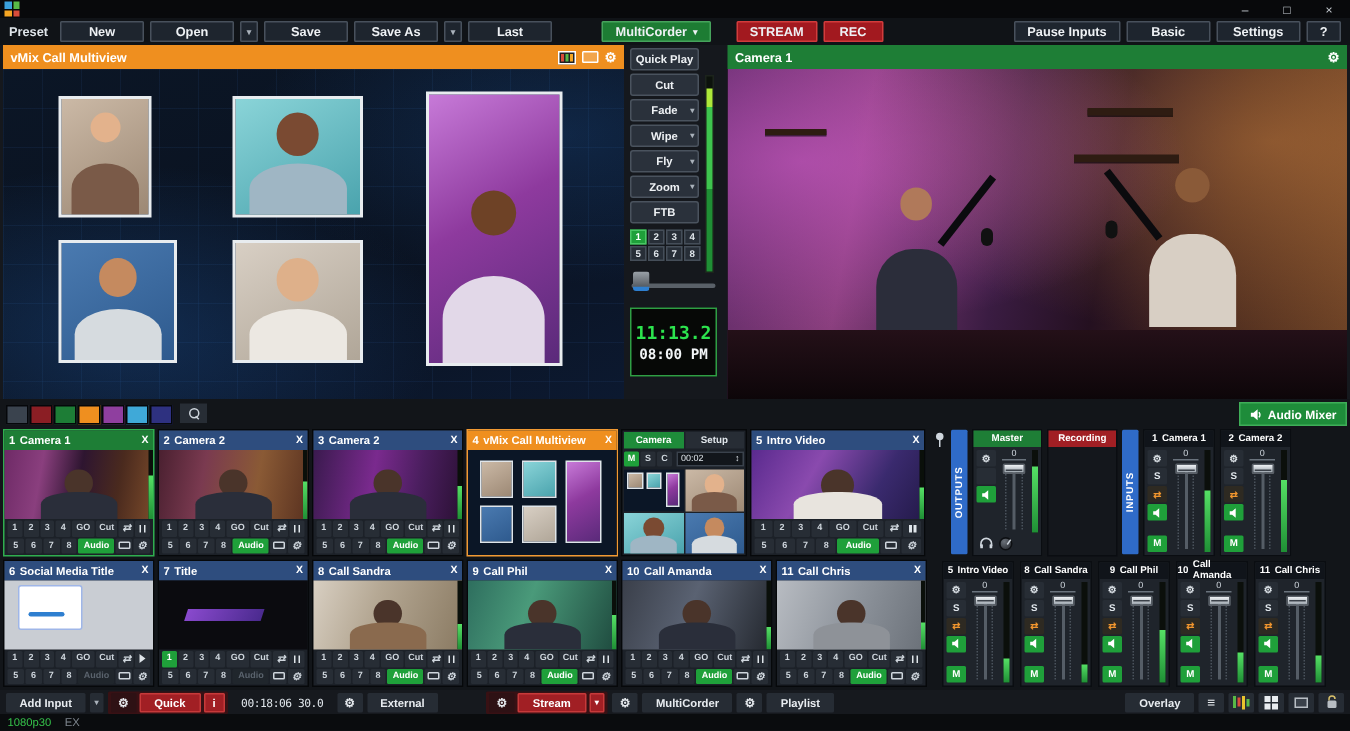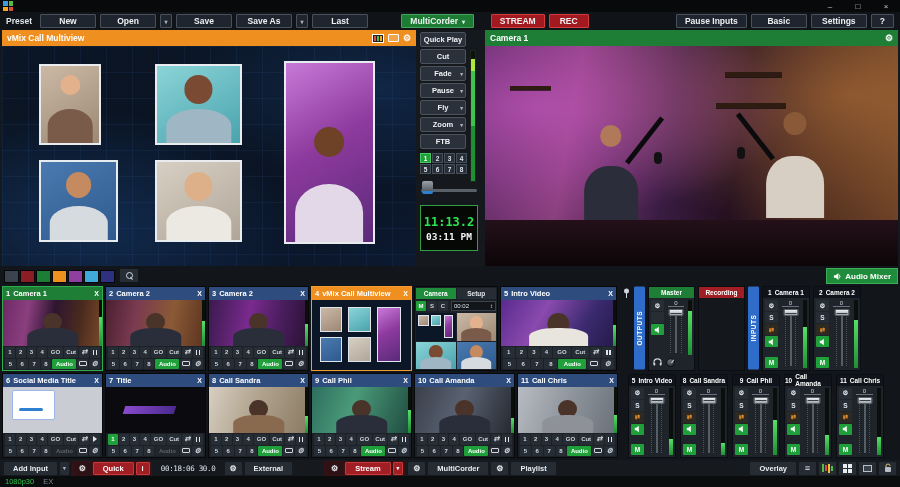--- a/index.html
+++ b/index.html
@@ -307,21 +307,21 @@
   </div>
 
   <div class="trans">
     <div class="tbtn2">Quick Play</div>
     <div class="tbtn2">Cut</div>
     <div class="tbtn2">
         <span>Fade</span>
         <span class="car">▾</span>
       </div>
     <div class="tbtn2">
-        <span>Pause</span>
+        <span>Wipe</span>
         <span class="car">▾</span>
       </div>
     <div class="tbtn2">
         <span>Fly</span>
         <span class="car">▾</span>
       </div>
     <div class="tbtn2">
         <span>Zoom</span>
         <span class="car">▾</span>
       </div>
@@ -339,21 +339,21 @@
         <span class="sbtn" data-state="off">6</span>
         <span class="sbtn" data-state="off">7</span>
         <span class="sbtn" data-state="off">8</span>
       </div>
     <div class="tslider">
       <div class="track"></div>
       <div class="handle"></div>
     </div>
     <div class="clockbox">
       <span class="timer">11:13.2</span>
-      <span class="wallclock">03:11 PM</span>
+      <span class="wallclock">08:00 PM</span>
     </div>
   </div>
 
   <div class="panel program-panel">
     <div class="phdr green">
       <span class="ttl">Camera 1</span>
       <span class="gearg">⚙</span>
     </div>
     <div class="pvideo">
       <div class="scene">

